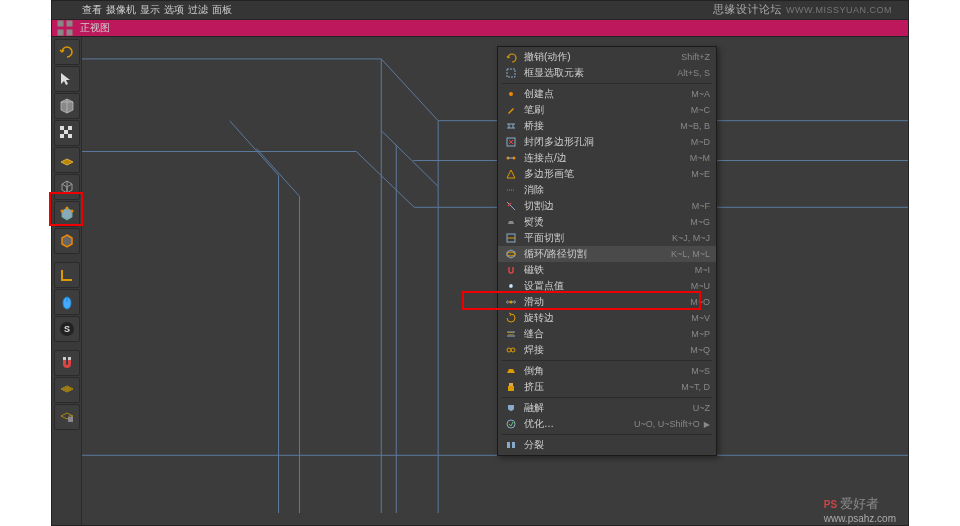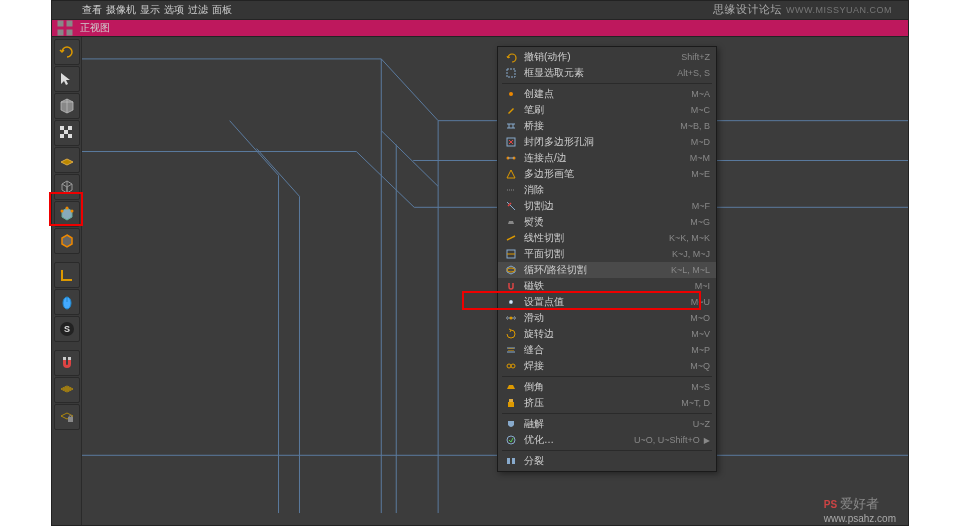--- a/index.html
+++ b/index.html
@@ -265,29 +265,20 @@
         <svg viewBox="0 0 12 12">
           <path d="M3 8 L9 8 L8 5 L4 5 Z" fill="#888"></path>
         </svg>
       </div>
       <div class="ctx-label">熨烫</div>
       <div class="ctx-short">M~G</div>
     </div>
     <div class="ctx-item">
       <div class="ctx-icon">
         <svg viewBox="0 0 12 12">
-          <path d="M2 8 L10 4" stroke="#d90" stroke-width="1.5"></path>
-        </svg>
-      </div>
-      <div class="ctx-label">线性切割</div>
-      <div class="ctx-short">K~K, M~K</div>
-    </div>
-    <div class="ctx-item">
-      <div class="ctx-icon">
-        <svg viewBox="0 0 12 12">
           <rect x="2" y="2" width="8" height="8" fill="none" stroke="#8ac"></rect>
           <line x1="2" y1="6" x2="10" y2="6" stroke="#d90"></line>
         </svg>
       </div>
       <div class="ctx-label">平面切割</div>
       <div class="ctx-short">K~J, M~J</div>
     </div>
     <div class="ctx-item hover">
       <div class="ctx-icon">
         <svg viewBox="0 0 12 12">

